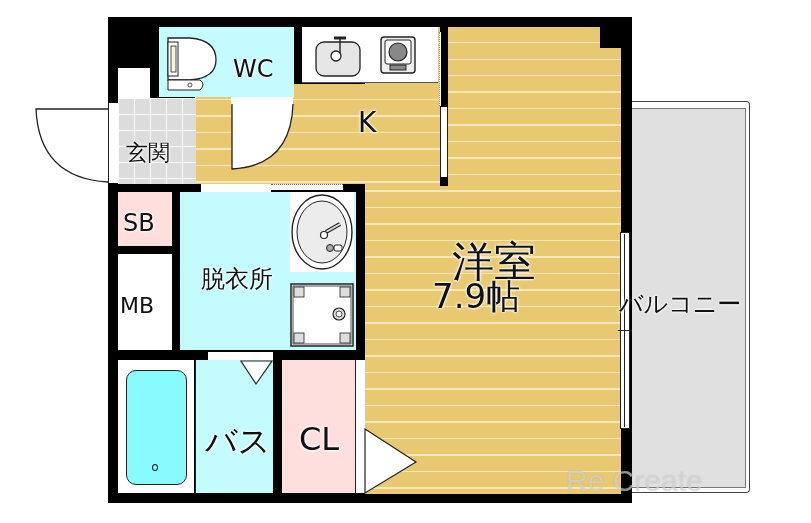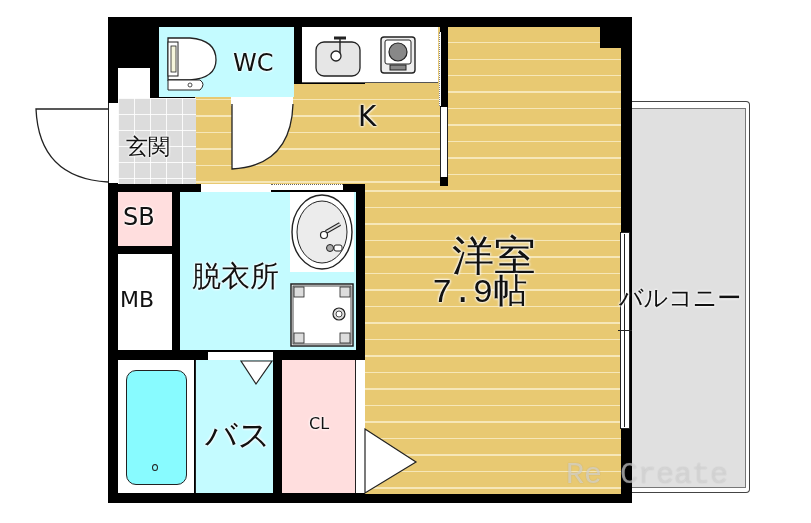--- a/index.html
+++ b/index.html
@@ -1,18 +1,18 @@
 <!DOCTYPE html>
 <html><head>
 <meta charset="utf-8">
 <style>
   html,body{margin:0;padding:0;background:#ffffff;}
   body{width:811px;height:523px;position:relative;overflow:hidden;font-family:"DejaVu Sans","Liberation Sans",sans-serif;}
   .abs{position:absolute;box-sizing:border-box;}
-  .lbl{position:absolute;color:#111;white-space:nowrap;text-shadow:0 0 3px #fff,0 0 3px #fff,0 0 2px #fff;}
+  .lbl{position:absolute;color:#111;white-space:nowrap;text-shadow:0 0 3px #fff,0 0 3px #fff,0 0 2px #fff;margin-top:6px;}
   .wood{background-color:#e8c972;background-image:repeating-linear-gradient(to bottom, transparent 0px, transparent 15px, #f6e7b8 15px, #f6e7b8 16.5px);}
   .tile{background-color:#dcdcdc;background-image:linear-gradient(to right, rgba(255,255,255,.85) 1.5px, transparent 1.5px),linear-gradient(to bottom, rgba(255,255,255,.85) 1.5px, transparent 1.5px);background-size:16px 16px;}
   .wall{background:#000;}
   svg{position:absolute;overflow:visible;}
 </style>
 </head>
 <body>
 
 <div class="abs" style="left:620px;top:101px;width:130px;height:392px;border:1.5px solid #444;border-left:none;border-radius:0 4px 4px 0;background:#fff;"></div>
 <div class="abs" style="left:630px;top:108px;width:116px;height:380px;background:#e0e0e0;border:1px solid #777;border-left:none;"></div>
@@ -94,40 +94,40 @@
 <svg style="left:290px;top:283px;" width="66" height="66">
   <rect x="1" y="1" width="62" height="62" fill="#fff" stroke="#222" stroke-width="1.5"></rect>
   <rect x="3" y="3" width="58" height="58" fill="#fff" stroke="#222" stroke-width="0.8"></rect>
   <rect x="4" y="4" width="10" height="10" fill="#ddd" stroke="#222" stroke-width="0.8"></rect>
   <rect x="50" y="4" width="10" height="10" fill="#ddd" stroke="#222" stroke-width="0.8"></rect>
   <rect x="4" y="50" width="10" height="10" fill="#ddd" stroke="#222" stroke-width="0.8"></rect>
   <rect x="50" y="50" width="10" height="10" fill="#ddd" stroke="#222" stroke-width="0.8"></rect>
   <circle cx="49" cy="31" r="6" fill="#ddd" stroke="#222" stroke-width="1.2"></circle>
   <circle cx="49" cy="31" r="3" fill="#fff" stroke="#222" stroke-width="0.8"></circle>
 </svg>
-<div class="lbl" style="left:192px;top:257px;font-size:29px;text-align:center;">脱衣所</div>
+<div class="lbl" style="left:201px;top:257px;font-size:24px;text-align:center;">脱衣所</div>
 
 <div class="abs" style="left:118px;top:360px;width:76px;height:133px;background:#fff;"></div>
 <div class="abs" style="left:126px;top:370px;width:61px;height:115px;background:#88fbff;border:1.3px solid #222;border-radius:10px;"></div>
 <div class="abs" style="left:152px;top:464px;width:6px;height:7px;border:1.2px solid #222;border-radius:50%;"></div>
 <div class="abs" style="left:195px;top:360px;width:78px;height:133px;background:#c4fbff;border-left:1px solid #222;"></div>
 <div class="abs" style="left:208px;top:352px;width:65px;height:8px;background:#fff;"></div>
 <svg style="left:240px;top:360px;" width="34" height="26">
   <path d="M1 1 L32 1 L16 24 Z" fill="#fff" stroke="#222" stroke-width="1.2"></path>
 </svg>
 <div class="lbl" style="left:205px;top:414px;font-size:32px;">バス</div>
 
 <div class="abs" style="left:282px;top:360px;width:73px;height:133px;background:#ffdede;"></div>
 <div class="abs" style="left:355px;top:360px;width:10px;height:133px;background:#fff;border-left:1px solid #222;"></div>
-<div class="lbl" style="left:309px;top:414px;font-size:16px;">CL</div>
+<div class="lbl" style="left:299px;top:414px;font-size:32px;">CL</div>
 <svg style="left:364px;top:428px;" width="56" height="66">
   <path d="M1 1 L52 34 L1 65 Z" fill="#fff" stroke="#222" stroke-width="1.2"></path>
 </svg>
 
 <div class="lbl" style="left:452px;top:228px;font-size:42px;">洋室</div>
-<div class="lbl" style="left:432px;top:268px;font-size:34px;font-family:Liberation Mono, monospace;">7.9帖</div>
+<div class="lbl" style="left:432px;top:268px;font-size:34px;">7.9帖</div>
 
 <div class="abs" style="left:620px;top:232px;width:10px;height:197px;background:#fff;border:1.5px solid #222;"></div>
 <div class="abs" style="left:624px;top:234px;width:1px;height:193px;background:#222;"></div>
 <div class="abs" style="left:618px;top:330px;width:14px;height:1px;background:#222;"></div>
 <div class="lbl" style="left:619px;top:282px;font-size:24px;">バルコニー</div>
 
-<div class="lbl" style="left:566px;top:458px;font-size:30px;color:rgba(255,255,255,.45);text-shadow:0 0 1px rgba(120,120,120,.5);font-family:Liberation Mono, monospace;">Re Create</div>
+<div class="lbl" style="left:566px;top:458px;font-size:30px;color:rgba(255,255,255,.45);text-shadow:0 0 1px rgba(120,120,120,.5);font-family:Liberation Sans, sans-serif;">Re Create</div>
 
 </body></html>

